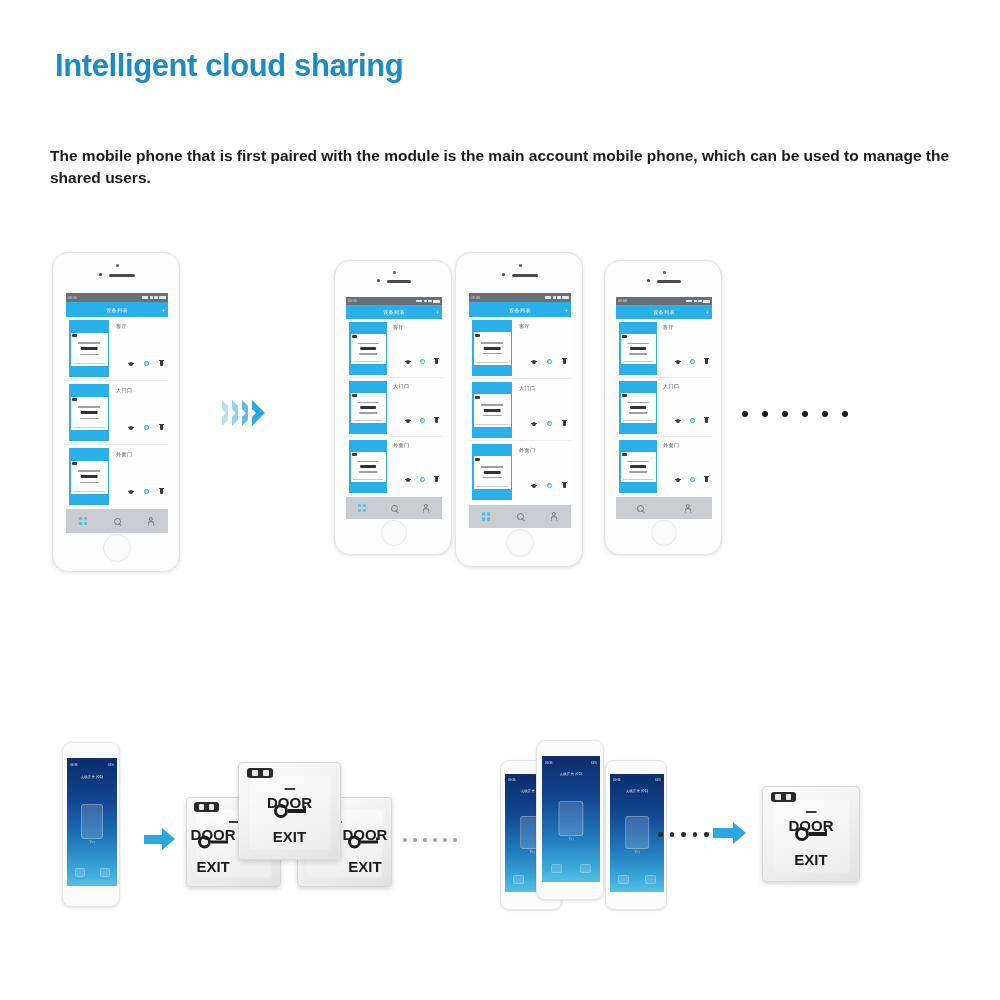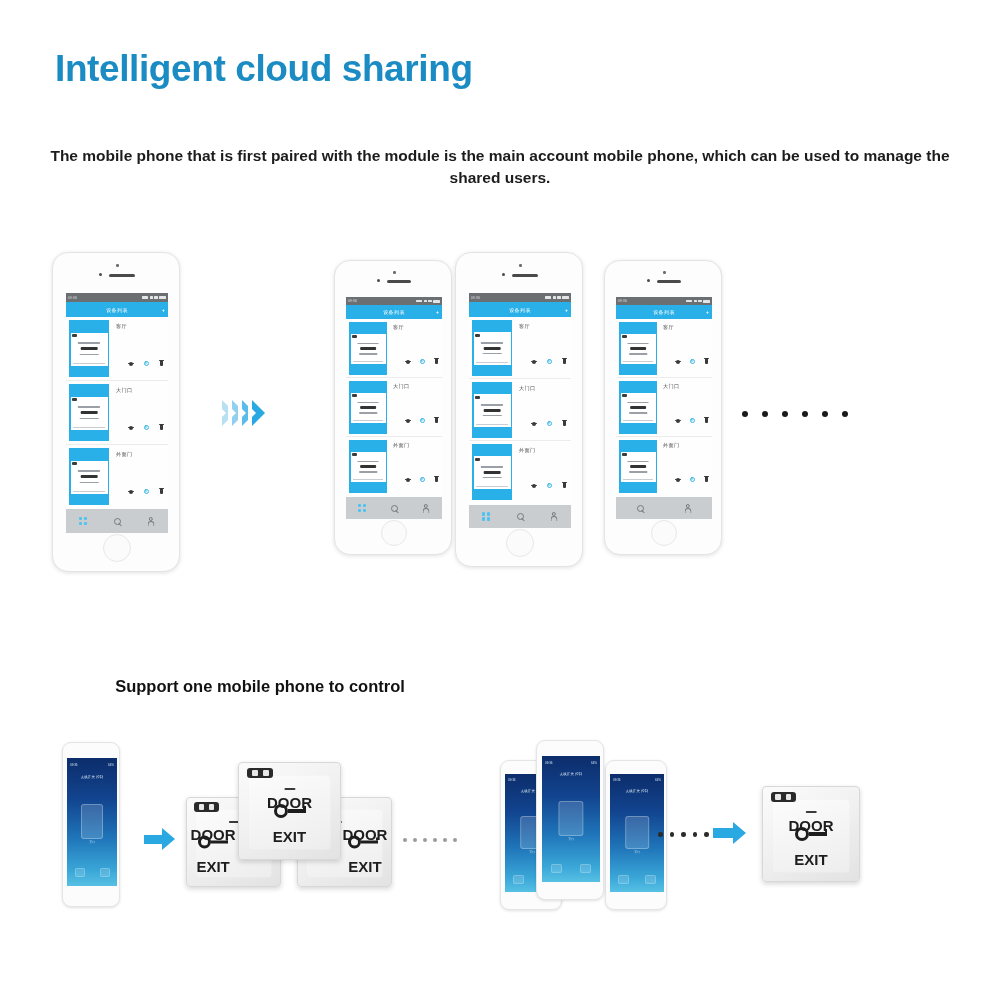--- a/index.html
+++ b/index.html
@@ -8,28 +8,28 @@
     background:#ffffff;
     font-family:"Liberation Sans", sans-serif;
     overflow:hidden;
     position:relative;
   }
   .page{position:relative;width:1000px;height:1000px;}
 
   
   .title{
     position:absolute;left:55px;top:48px;
-    font-size:37px;font-weight:bold;
+    font-size:31px;font-weight:bold;
     color:#1b8bc4;
     letter-spacing:-0.4px;
     white-space:nowrap;
   }
   .subtitle{
     position:absolute;left:50px;top:145px;width:900px;
-    text-align:center;
+    text-align:left;
     font-size:15.5px;font-weight:bold;
     color:#1c1c1c;
     line-height:1.45;
   }
 
   
   .phone{
     position:absolute;
     background:#fdfdfd;
     border:1.5px solid #e2e4e6;
@@ -660,21 +660,20 @@
   <div class="dots" style="left:742px;top:411px;gap:14px;">
     <span style="width:6px;height:6px;background:#1a1a1a;"></span>
     <span style="width:6px;height:6px;background:#1a1a1a;"></span>
     <span style="width:6px;height:6px;background:#1a1a1a;"></span>
     <span style="width:6px;height:6px;background:#1a1a1a;"></span>
     <span style="width:6px;height:6px;background:#1a1a1a;"></span>
     <span style="width:6px;height:6px;background:#1a1a1a;"></span>
   </div>
 
   <div class="sect-head" style="left:45px;top:675px;width:430px;">
-    <div>Support one mobile phone to control</div>
   </div>
 
   <div class="bphone" style="left:62px;top:742px;width:58px;height:165px;">
     <div class="top-cam" style="left:22px;top:6px;"></div>
     <div class="speaker-bar" style="left:28px;top:6px;width:13px;height:2px;"></div>
     <div class="home-btn" style="left:20px;bottom:3px;width:16px;height:16px;"></div>
     <div class="bscreen" style="left:4px;top:15px;width:50px;height:128px;">
       <div class="bs-top">
         <span class="bt-txt">09:36</span>
         <span class="bt-txt">64%</span>

